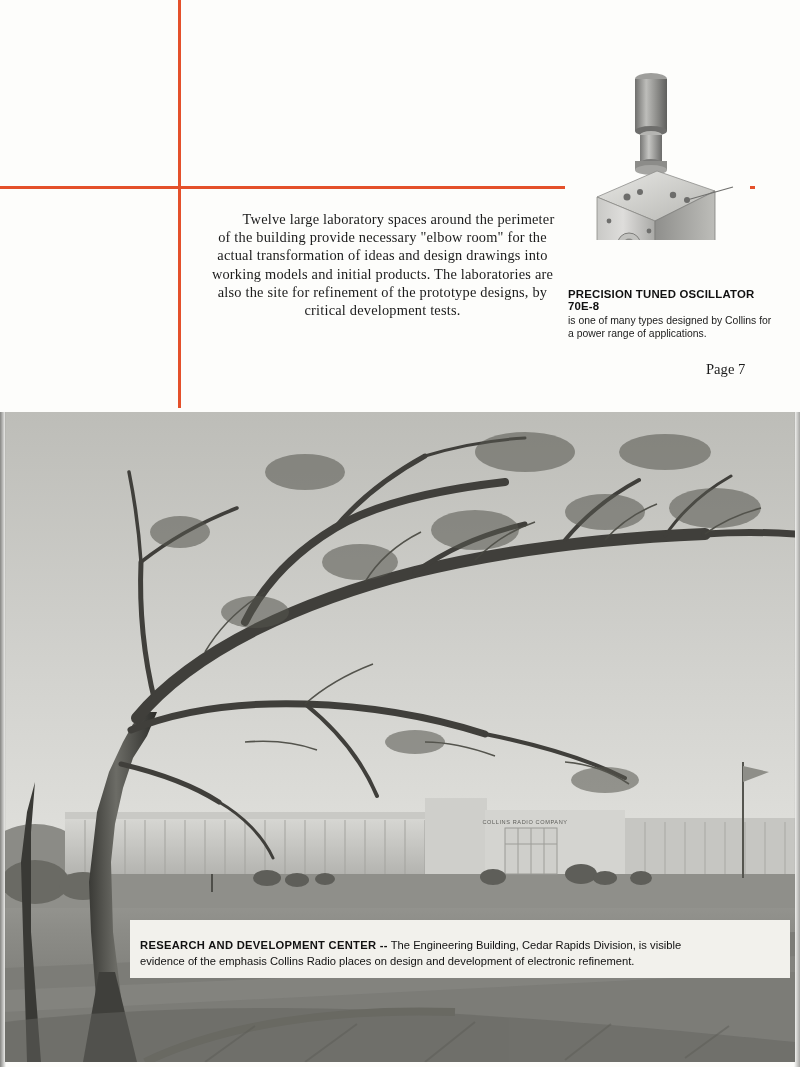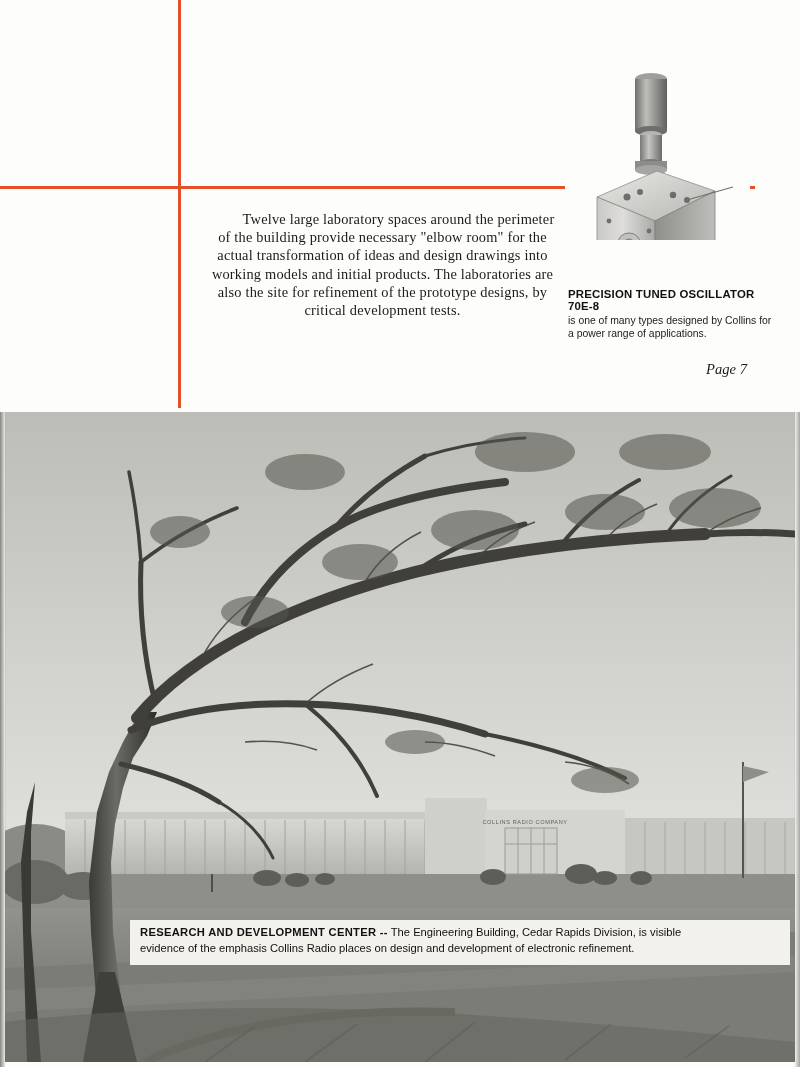--- a/index.html
+++ b/index.html
@@ -93,21 +93,20 @@
   }
 
   
   .page-number {
     position: absolute;
     left: 706px;
     top: 361px;
     font-family: "Liberation Serif", serif;
     font-size: 14.6px;
     color: #1b1b1b;
-    font-style: italic;
   }
 
   
   .photo-wrap {
     position: absolute;
     left: 5px;
     top: 412px;
     width: 790px;
     height: 650px;
     overflow: hidden;
@@ -115,21 +114,21 @@
   }
   .photo-svg { position: absolute; left: 0; top: 0; }
 
   
   .photo-caption {
     position: absolute;
     left: 130px;
     top: 920px;
     width: 660px;
     background: #f2f1ec;
-    padding: 5px 10px 9px 10px;
+    padding: 18px 10px 9px 10px;
     box-sizing: border-box;
   }
   .photo-caption .pc-line {
     font-family: "Liberation Sans", sans-serif;
     font-size: 11.2px;
     line-height: 15.6px;
     color: #111;
   }
   .photo-caption .pc-strong {
     font-weight: bold;

